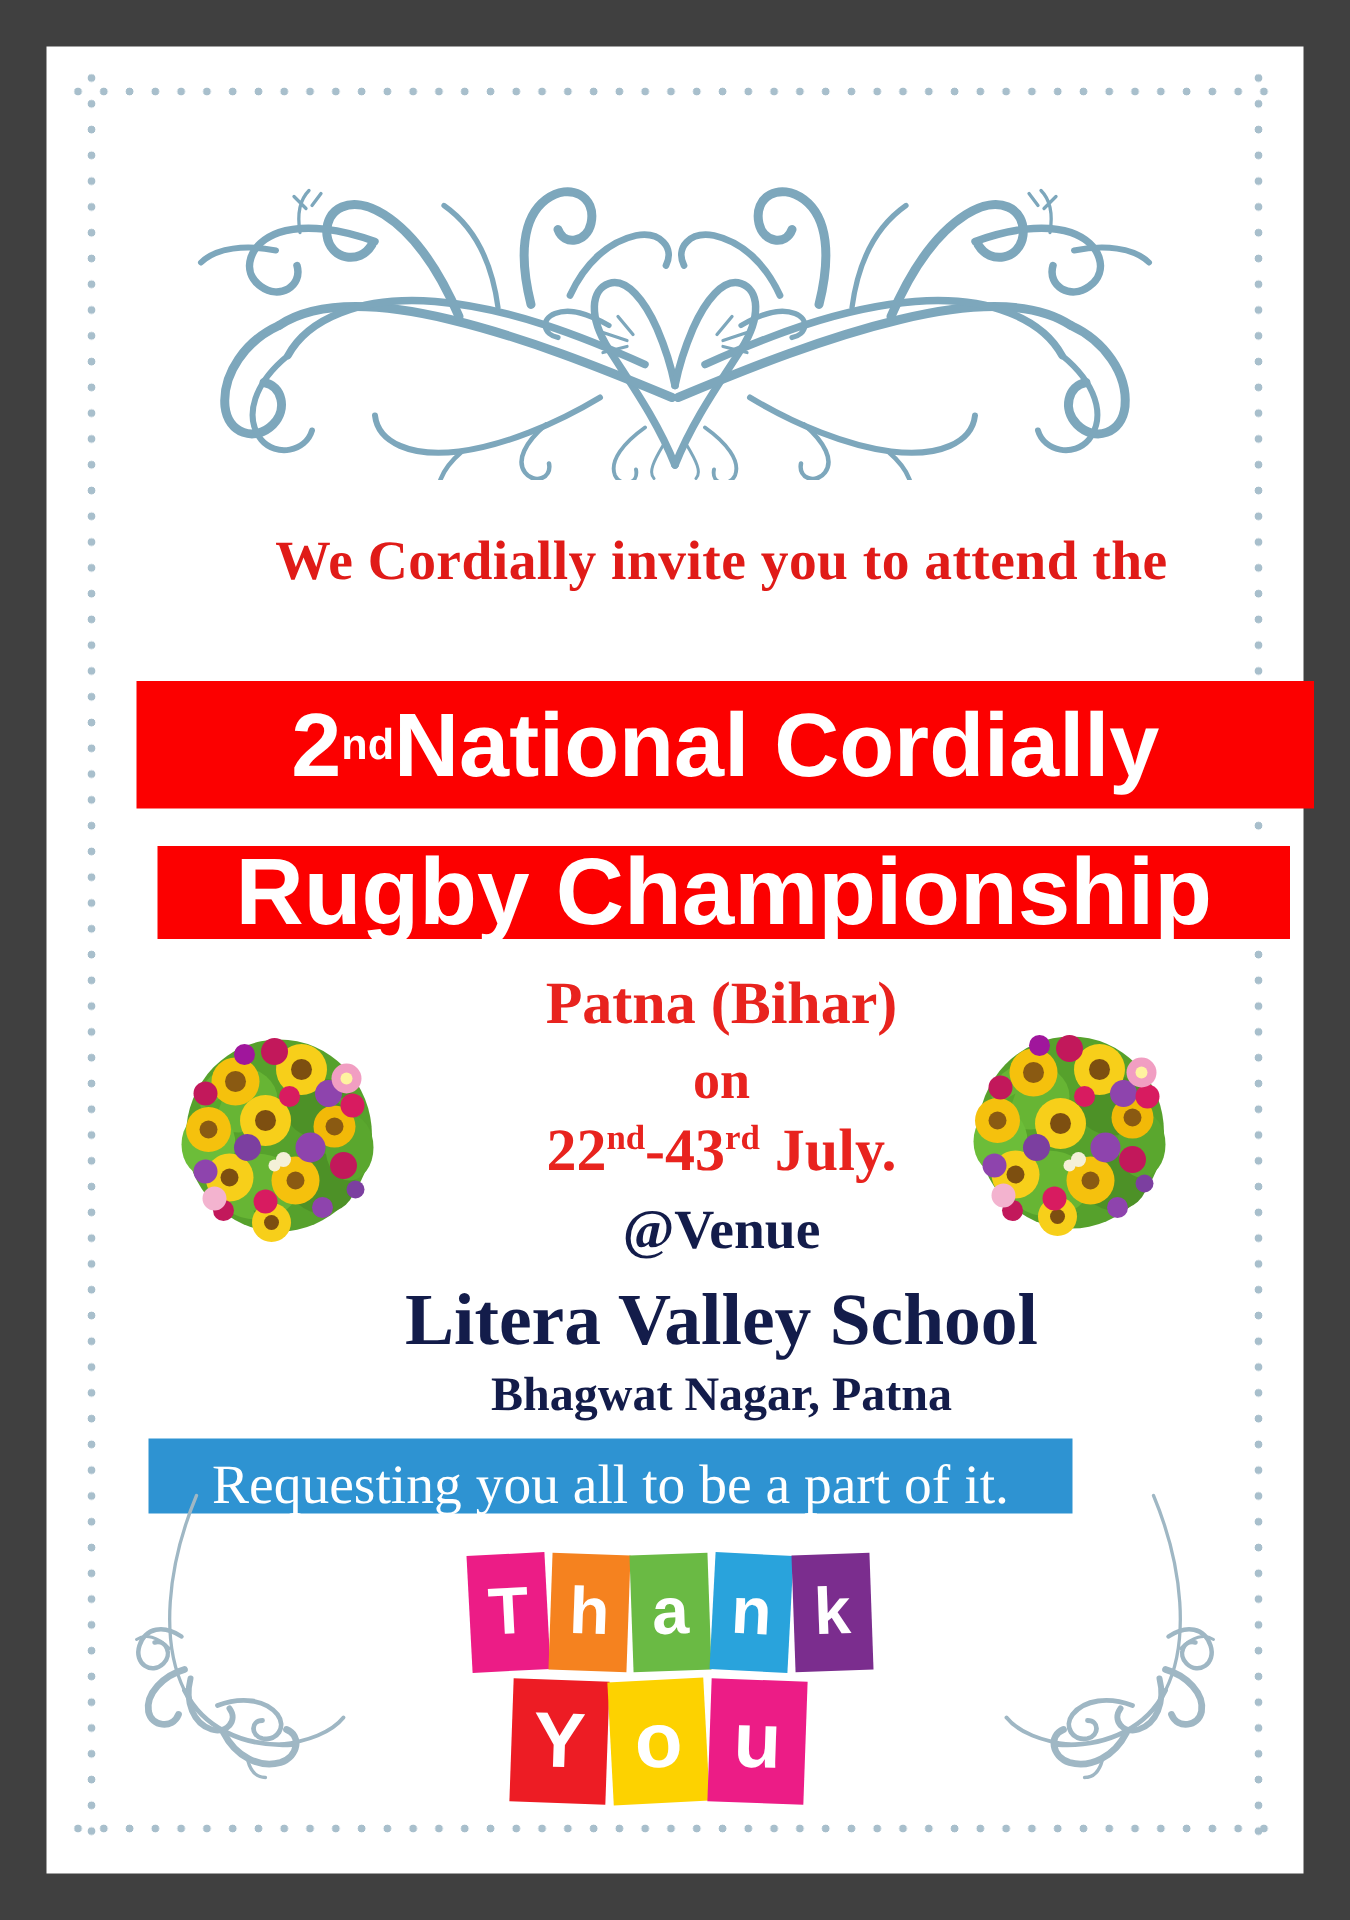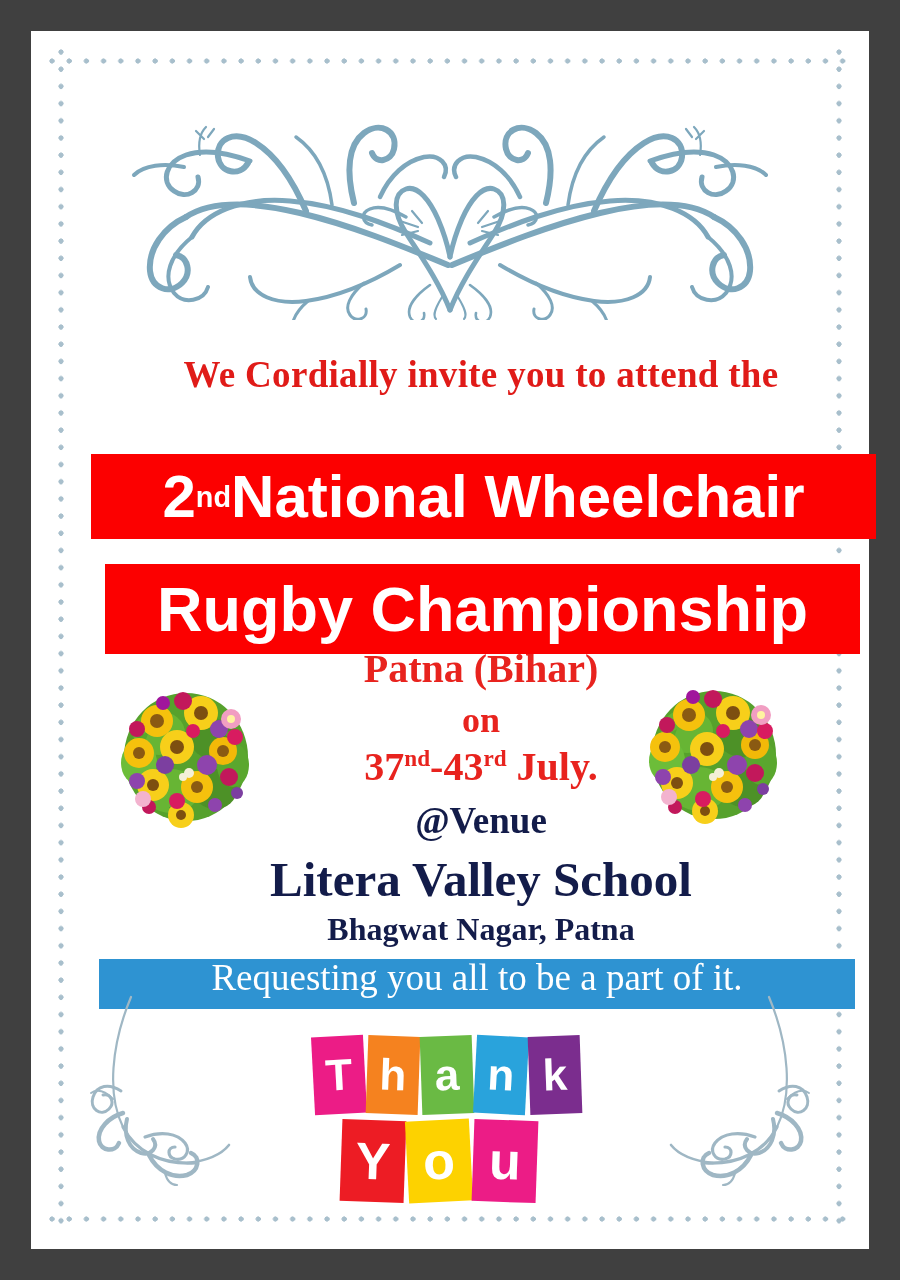--- a/index.html
+++ b/index.html
@@ -105,21 +105,21 @@
     left: 60px;
     top: 423px;
     width: 785px;
     height: 85px;
     font-size: 60px;
   }
   .banner-2 {
     left: 74px;
     top: 533px;
     width: 755px;
-    height: 90px;
+    height: 62px;
     font-size: 63px;
   }
   .banner sup {
     font-size: 0.48em;
     vertical-align: super;
     line-height: 0;
   }
 
   .mid-red {
     position: absolute;
@@ -147,28 +147,28 @@
     white-space: nowrap;
   }
   .line-venue  { top: 768px; font-size: 37px; }
   .line-school { top: 820px; font-size: 49px; }
   .line-addr   { top: 880px; font-size: 32px; }
 
   .banner-blue {
     position: absolute;
     left: 68px;
     top: 928px;
-    width: 756px;
+    width: 616px;
     height: 50px;
     background: #2e93d2;
     color: #ffffff;
     font-family: "Liberation Serif", serif;
     font-size: 37px;
     display: flex;
-    align-items: flex-start;
+    align-items: flex-end;
     justify-content: center;
     white-space: nowrap;
     line-height: 1;
   }
 
   
   .bouquet {
     position: absolute;
     width: 134px;
     height: 148px;
@@ -269,21 +269,21 @@
           <path d="M342 192 C336 202 332 210 336 214 M358 192 C364 202 368 210 364 214" stroke-width="2"></path>
         </g>
       </svg>
     </div>
 
     <div class="invite-line">We Cordially invite you to attend the</div>
 
     <div class="banner banner-1">
       <span>2</span>
         <sup>nd</sup>
-        <span> National Wheelchair</span>
+        <span> National Cordially</span>
     </div>
 
     <div class="banner banner-2">
       <span>Rugby Championship</span>
     </div>
 
     <div class="bouquet bouquet-left">
       <svg viewBox="0 0 134 148" xmlns="http://www.w3.org/2000/svg">
         <g>
 
@@ -393,21 +393,21 @@
           <circle cx="22" cy="118" r="8" fill="#f3b3cf"></circle>
           <circle cx="72" cy="94" r="5" fill="#f4f0d8"></circle>
           <circle cx="66" cy="98" r="4" fill="#f4f0d8"></circle>
         </g>
       </svg>
     </div>
 
     <div class="mid-red line-patna">Patna (Bihar)</div>
     <div class="mid-red line-on">on</div>
     <div class="mid-red line-date">
-      <span>37</span><sup>nd</sup><span>-</span><span>43</span><sup>rd</sup><span> July.</span>
+      <span>22</span><sup>nd</sup><span>-</span><span>43</span><sup>rd</sup><span> July.</span>
     </div>
 
     <div class="mid-navy line-venue">@Venue</div>
     <div class="mid-navy line-school">Litera Valley School</div>
     <div class="mid-navy line-addr">Bhagwat Nagar, Patna</div>
 
     <div class="banner-blue">
       <span>Requesting you all to be a part of it.</span>
     </div>
 

